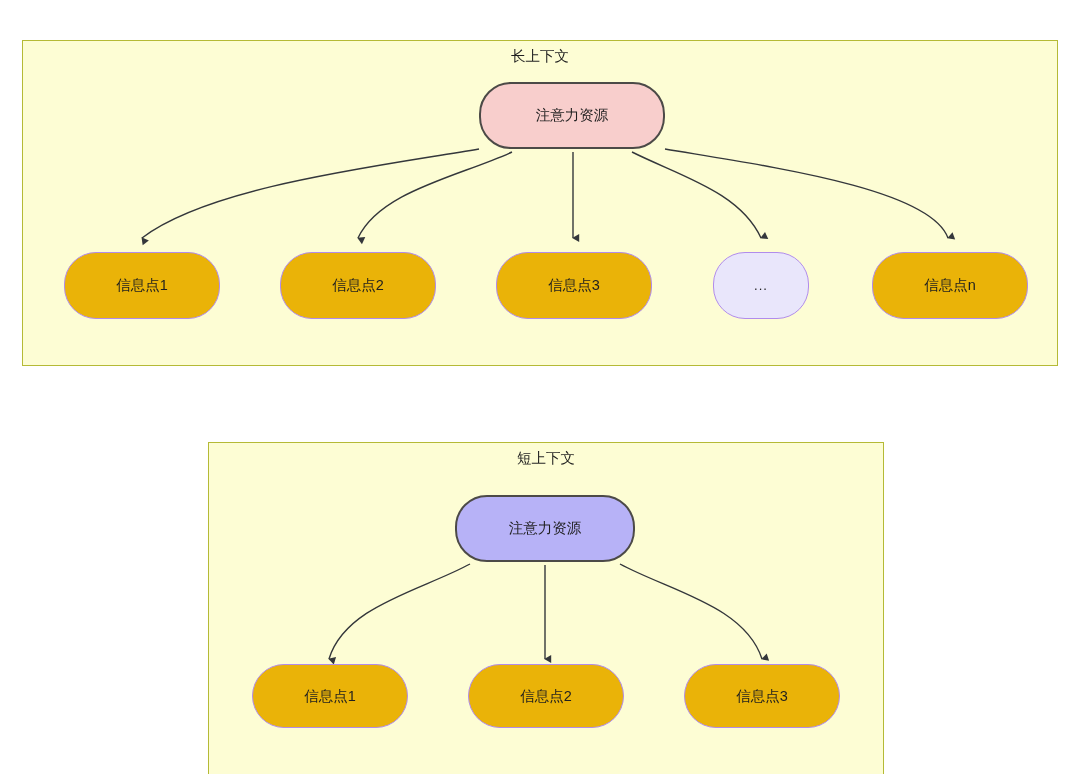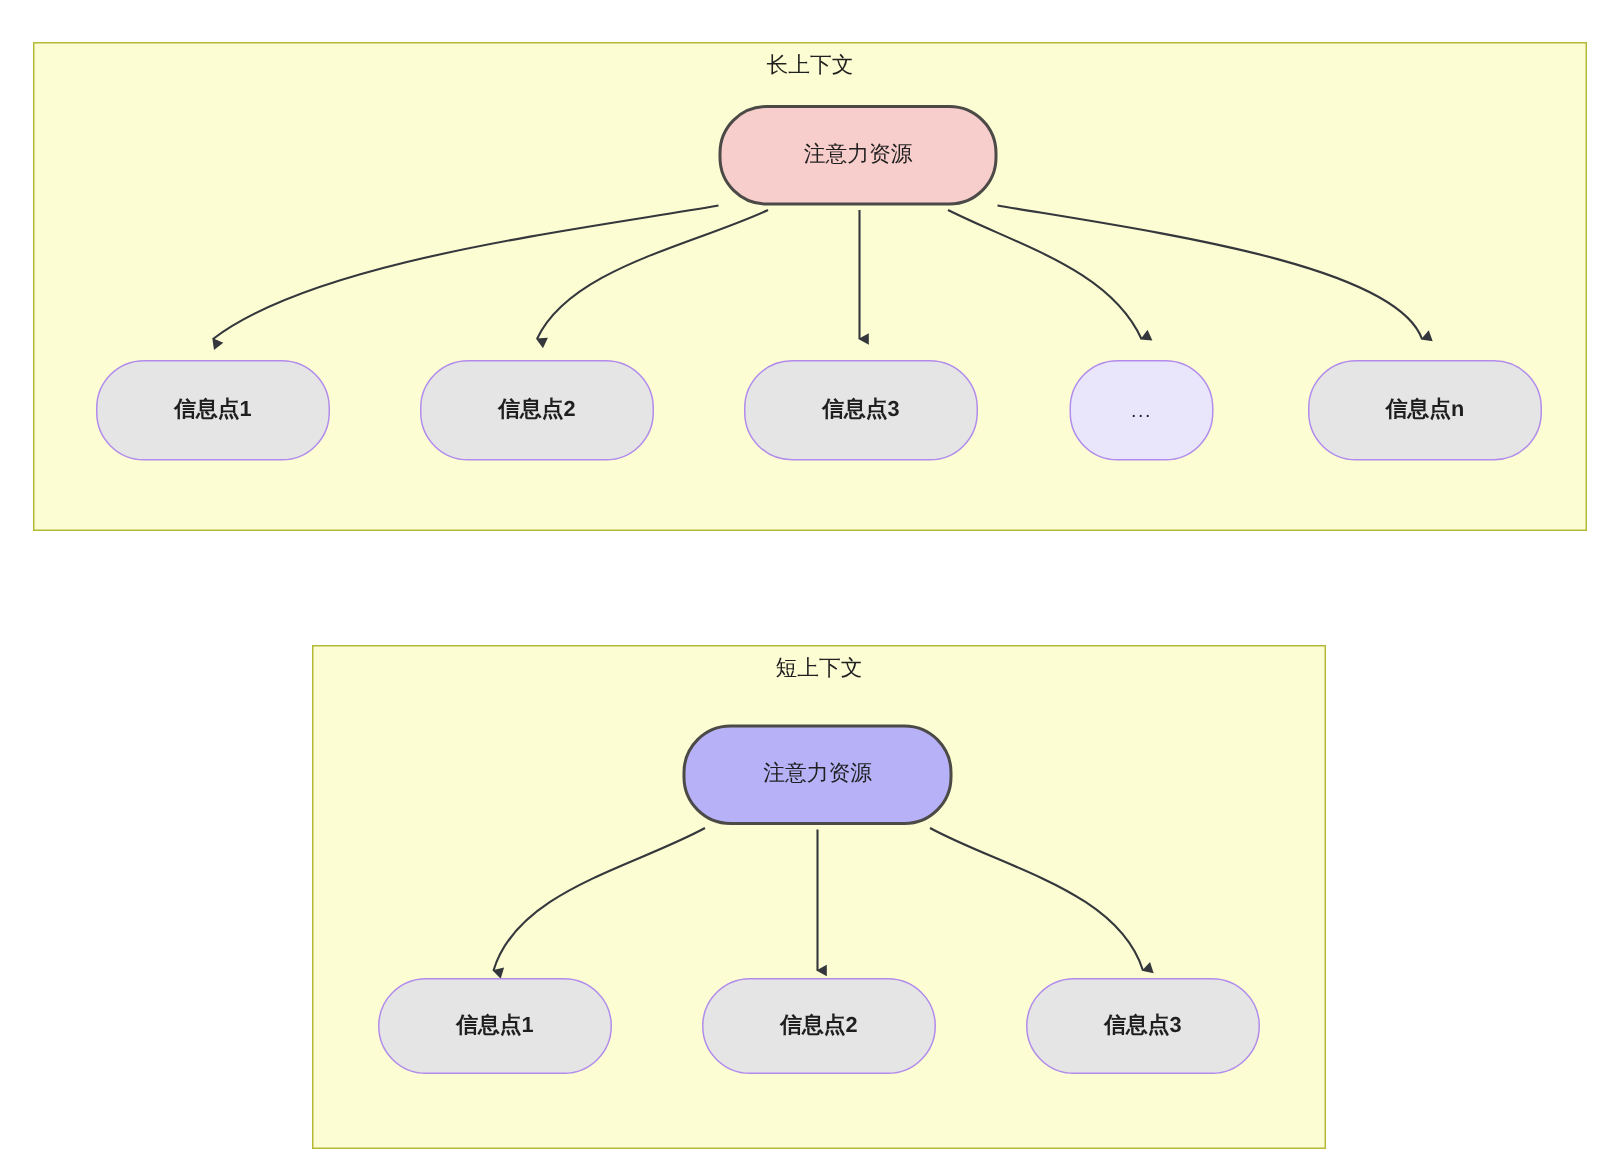--- a/index.html
+++ b/index.html
@@ -10,21 +10,21 @@
   body {
     width: 1080px;
     height: 774px;
     font-family: "Liberation Sans", "DejaVu Sans", sans-serif;
     position: relative;
     overflow: hidden;
   }
   .canvas {
     position: absolute;
     left: 0;
-    top: 4px;
+    top: 16px;
     width: 1080px;
     height: 560px;
   }
   .svg-layer {
     position: absolute;
     left: 0;
     top: 0;
     width: 1080px;
     height: 774px;
     pointer-events: none;
@@ -57,23 +57,22 @@
   }
   .node-attention-long {
     background: #f8cecc;
     border: 2px solid #4c4a47;
   }
   .node-attention-short {
     background: #b7b2f7;
     border: 2px solid #4c4a47;
   }
   .node-info {
-    background: #e5e5e5;
+    background: #eab308;
     border: 1px solid #b18cec;
-    font-weight: bold;
   }
   .node-ellipsis {
     background: #e9e6fb;
     border: 1px solid #b18cec;
     font-size: 13px;
     letter-spacing: 1px;
   }
 </style>
 </head>
 <body>

